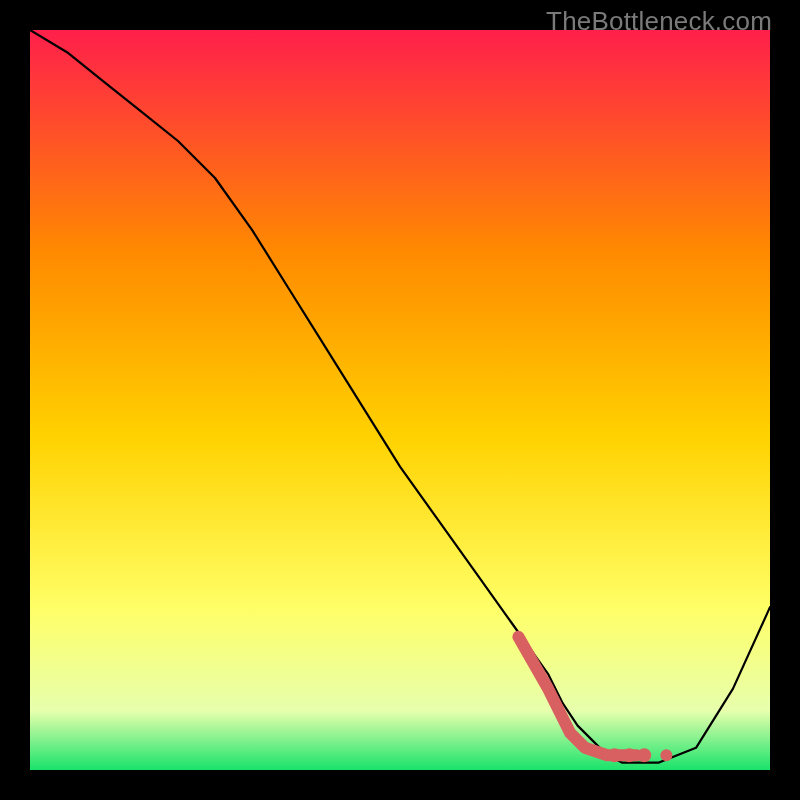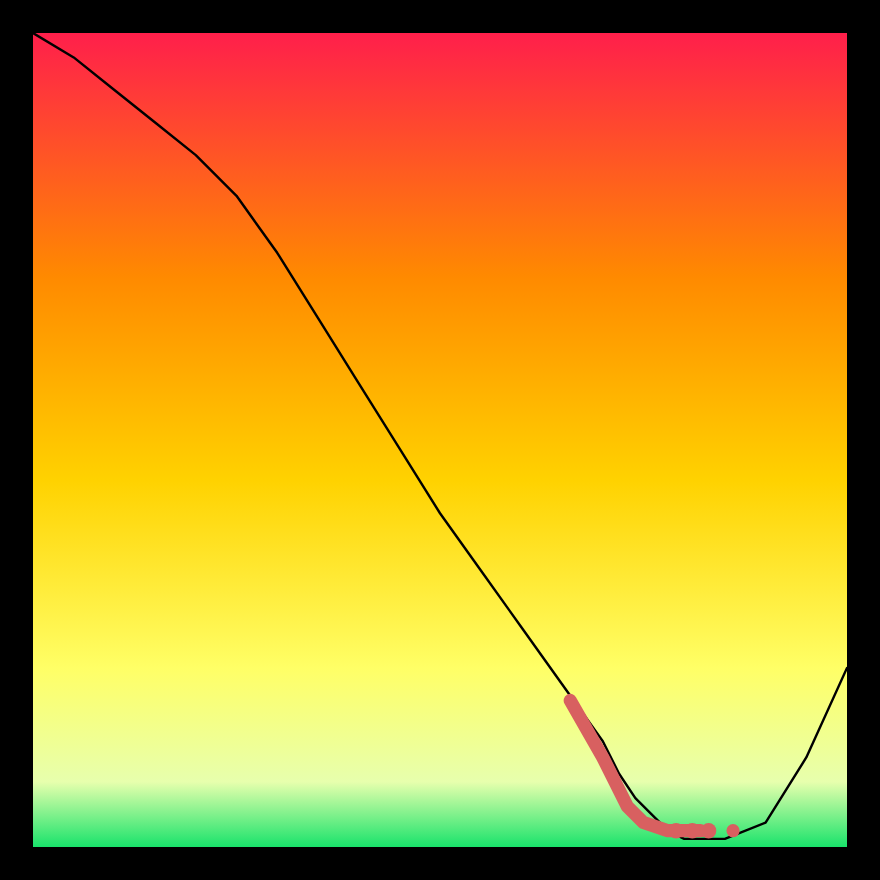--- a/index.html
+++ b/index.html
@@ -33,20 +33,21 @@
     font-size: 26px;
     letter-spacing: 0.2px;
     font-weight: 500;
   }
   svg { display:block; }
 </style>
 </head>
 <body>
 <div class="frame">
 
+  <div class="watermark">TheBottleneck.com</div>
 
   <div class="plot-area">
     <svg id="chart-svg" width="740" height="740" viewBox="0 0 740 740">
       <defs>
         <linearGradient id="bg-grad" x1="0" y1="0" x2="0" y2="1">
           <stop id="g0" offset="0%" stop-color="#ff1f4b"></stop>
           <stop id="g1" offset="30%" stop-color="#ff8a00"></stop>
           <stop id="g2" offset="55%" stop-color="#ffd200"></stop>
           <stop id="g3" offset="78%" stop-color="#ffff66"></stop>
           <stop id="g4" offset="92%" stop-color="#e7ffad"></stop>

